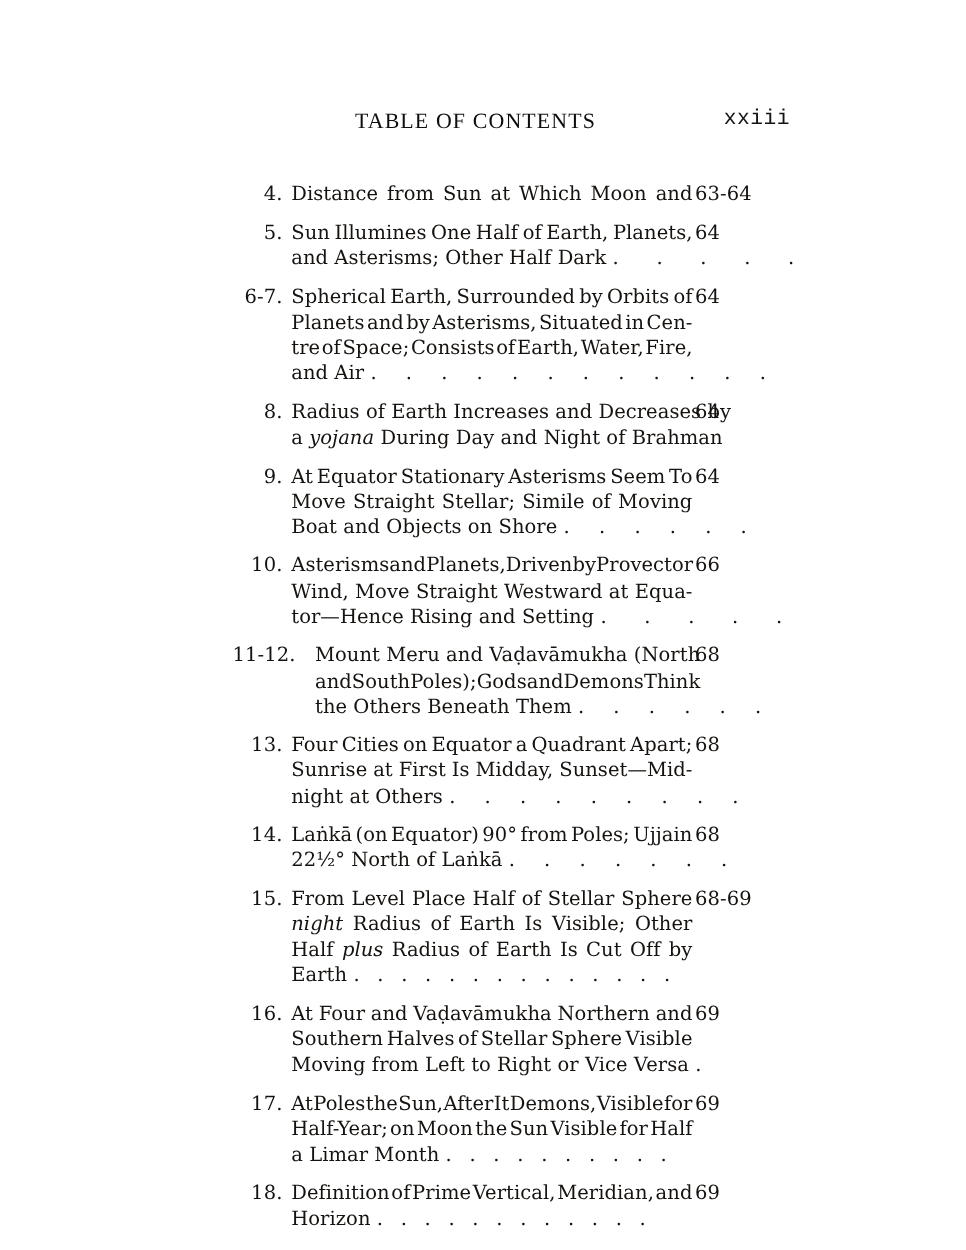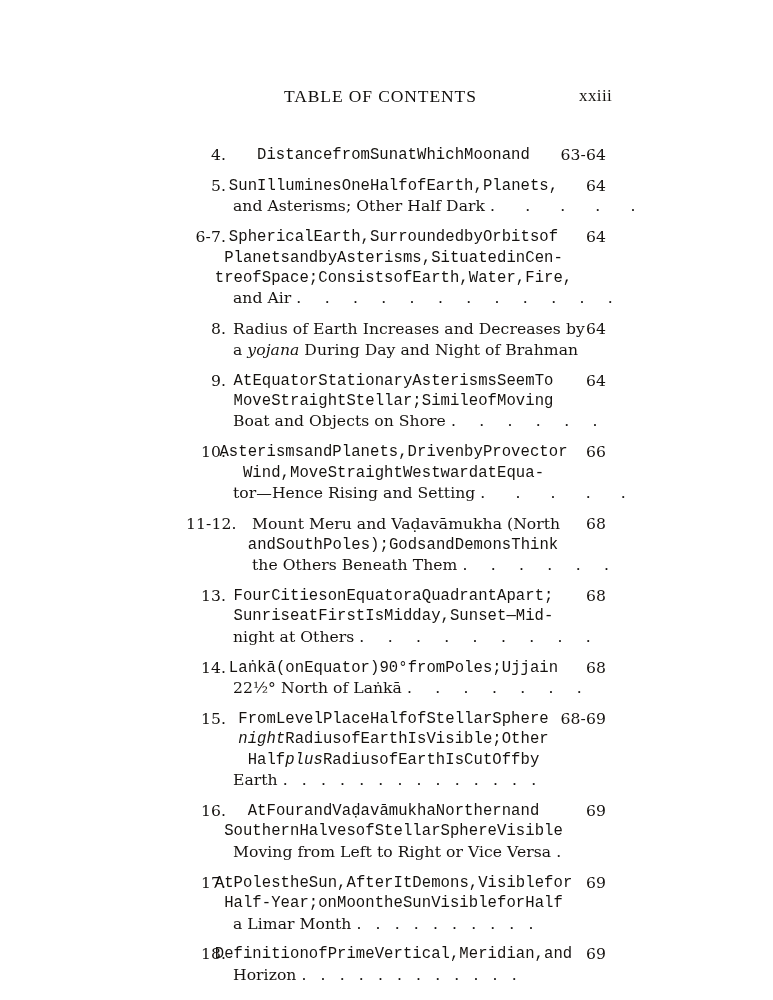--- a/index.html
+++ b/index.html
@@ -34,21 +34,21 @@
   }
   .rh-title {
     font-family: "Liberation Serif", "DejaVu Serif", serif;
     font-size: 17.5px;
     letter-spacing: 0.9px;
     white-space: nowrap;
     margin-left: 98px;
     color: #100e0c;
   }
   .rh-folio {
-    font-family: Liberation Serif, serif;
+    font-family: Liberation Mono, monospace;
     font-size: 17px;
     letter-spacing: 0.4px;
     position: absolute;
     left: 393px;
     top: 0;
     white-space: nowrap;
   }
 
   
   .toc {
@@ -93,42 +93,41 @@
     text-indent: 0;
   }
 
   .ln {
     display: block;
     white-space: nowrap;
   }
   
   .ln.j {
     display: flex;
-    justify-content: center;
-    white-space: nowrap;
-    font-family: Liberation Mono, monospace;
+    justify-content: space-between;
+    white-space: nowrap;
   }
   .ln.j > span { display: inline-block; }
 
   i, .it { font-style: italic; }
 
   .leader {
     letter-spacing: 6.4px;
     margin-left: 5px;
   }
   .leader.narrow { letter-spacing: 4.6px; }
   .leader.wide { letter-spacing: 9.2px; }
   .leader.xwide { letter-spacing: 12.6px; }
 
   .pg {
     position: absolute;
     right: 0;
     top: 0;
     width: 50px;
-    text-align: right;
+    text-align: left;
     font-size: 15.6px;
     line-height: 20.4px;
     letter-spacing: 0.1px;
     white-space: nowrap;
   }
 </style>
 </head>
 <body>
 
 <div class="page">

